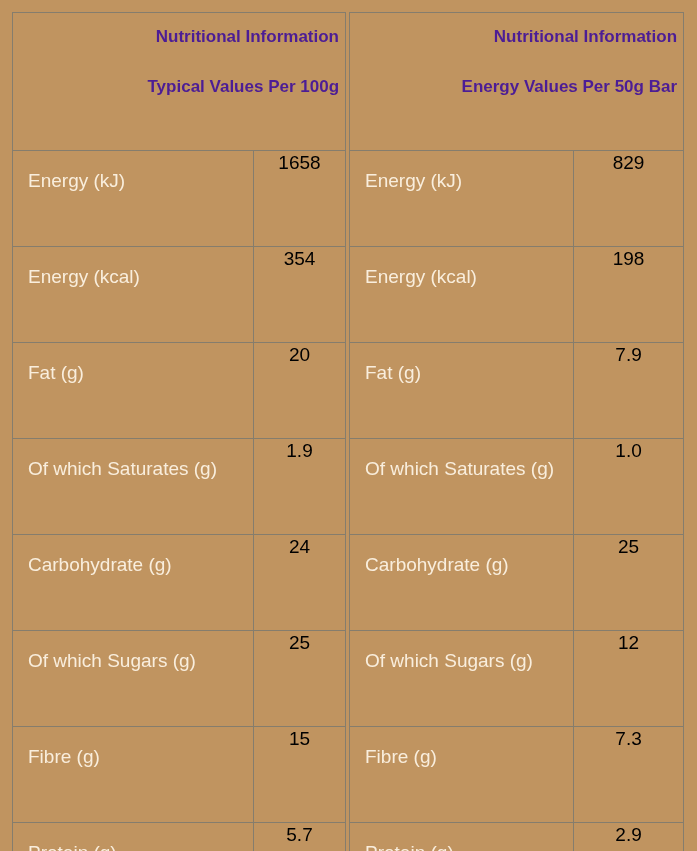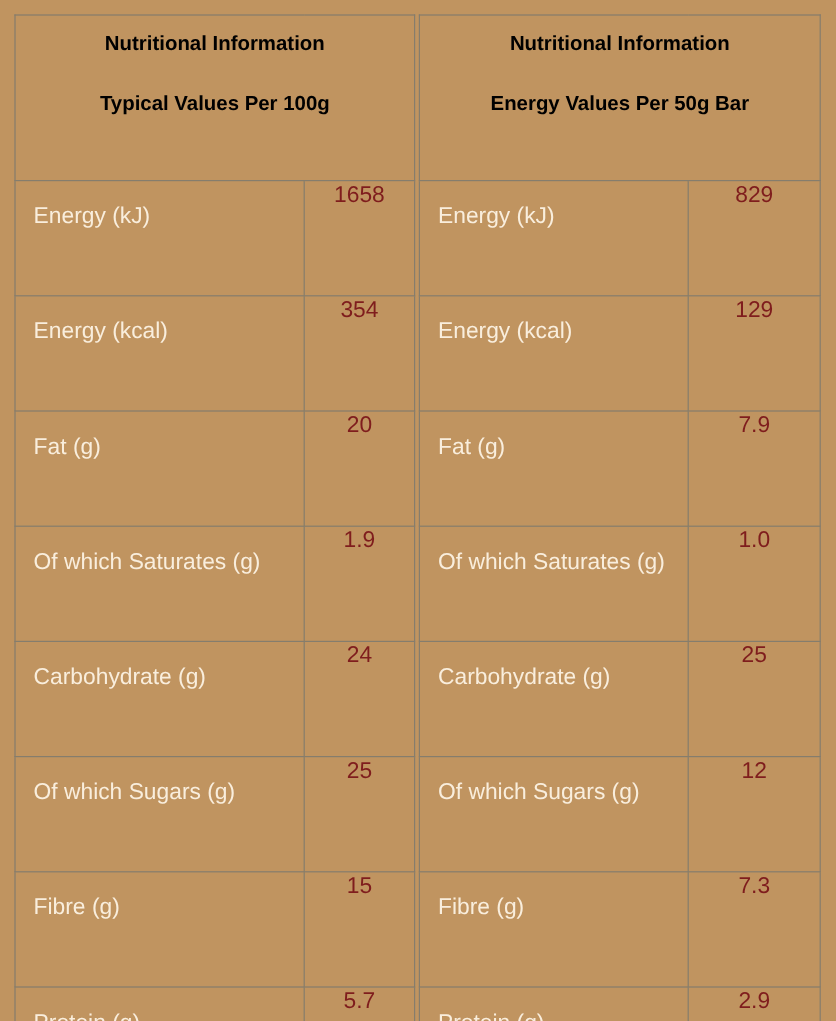--- a/index.html
+++ b/index.html
@@ -32,22 +32,22 @@
 
   table.nutrition th,
   table.nutrition td {
     border: 1px solid #857d6d;
     background: #c09460;
     vertical-align: top;
   }
   th.header-cell {
     height: 124px;
     padding: 13px 6px 0 6px;
-    text-align: center;
-    color: #000000;
+    text-align: right;
+    color: #4c1d95;
     font-size: 17px;
     font-weight: bold;
     line-height: 1.25;
     margin-top: 44px;
   }
   .header-subtitle {
     margin-top: 29px;
   }
   td.lbl {
     height: 76px;
@@ -55,21 +55,21 @@
     color: #f9eedd;
     font-size: 19px;
     font-weight: normal;
     line-height: 1.2;
     margin-top: 22px;
   }
   td.val {
     height: 76px;
     padding: 1px 2px 0 2px;
     text-align: center;
-    color: #7f1d1d;
+    color: #000000;
     font-size: 19px;
     line-height: 1.2;
   }
 </style>
 </head>
 <body>
 
 <div class="panel">
 
   <table class="nutrition t-100g">
@@ -135,21 +135,21 @@
         </th>
       </tr>
     </thead>
     <tbody>
       <tr>
         <td class="lbl">Energy (kJ)</td>
         <td class="val">829</td>
       </tr>
       <tr>
         <td class="lbl">Energy (kcal)</td>
-        <td class="val">129</td>
+        <td class="val">198</td>
       </tr>
       <tr>
         <td class="lbl">Fat (g)</td>
         <td class="val">7.9</td>
       </tr>
       <tr>
         <td class="lbl">Of which Saturates (g)</td>
         <td class="val">1.0</td>
       </tr>
       <tr>

